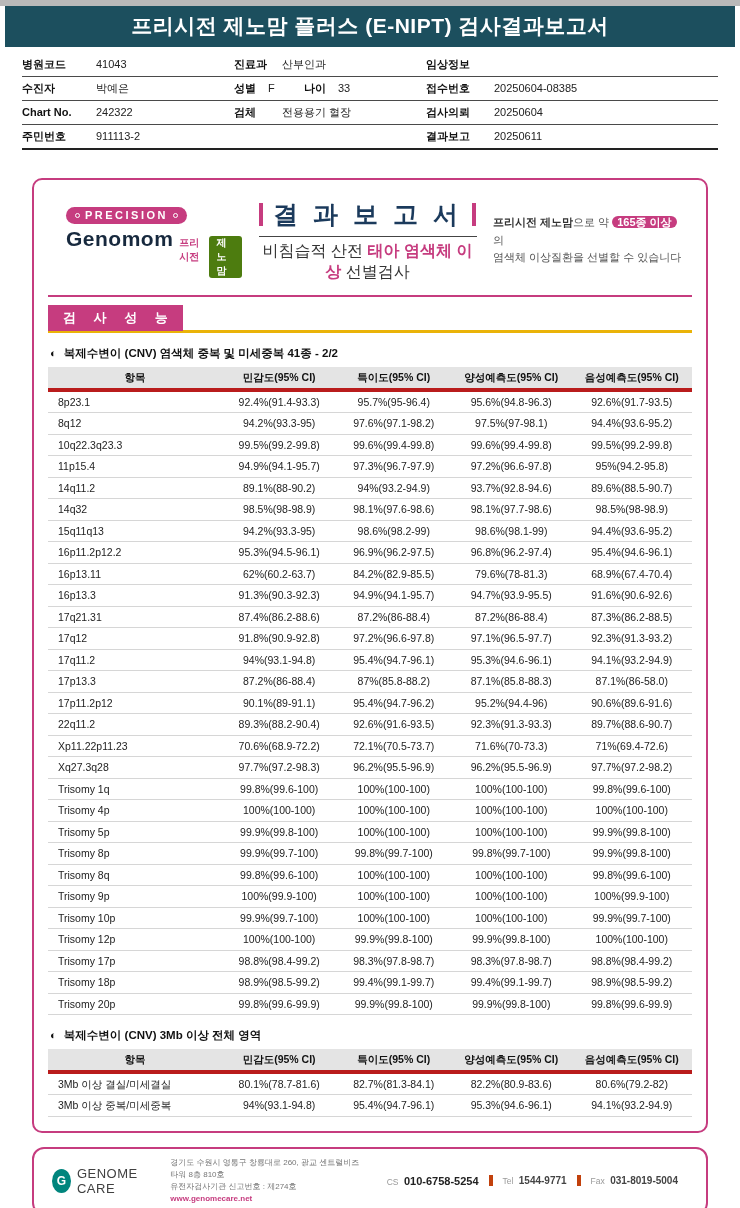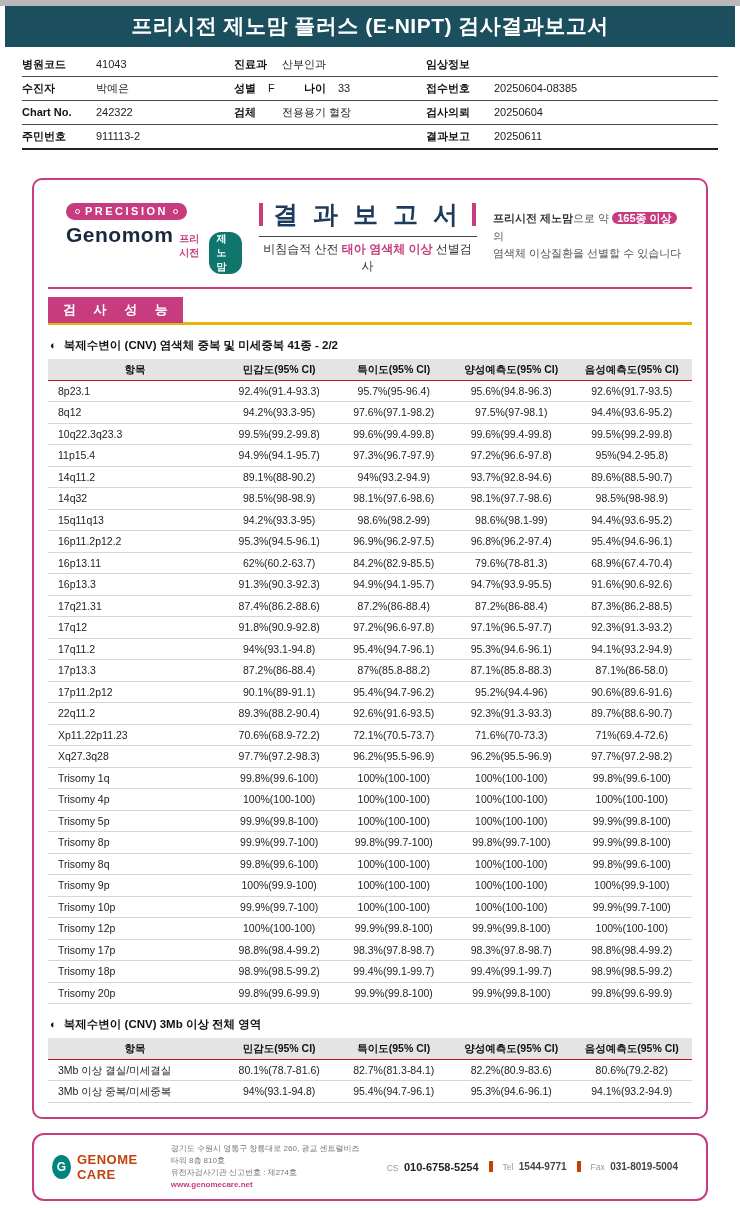--- a/index.html
+++ b/index.html
@@ -66,29 +66,29 @@
     border-radius:9px;
     font-size:11px; font-weight:bold; letter-spacing:2.5px;
     padding:2.5px 9px;
     display:inline-flex; align-items:center; gap:5px;
     width:fit-content;
   }
   .pdot { width:5px; height:5px; border:1px solid #fff; border-radius:50%; display:inline-block; }
   .brandrow { display:flex; align-items:baseline; gap:6px; margin-top:3px; }
   .genomom { font-size:21px; font-weight:800; color:#17293e; letter-spacing:0.5px; }
   .kr1 { color:#c63c7f; font-weight:bold; font-size:10px; }
-  .kr2 { background:#0f766e; color:#fff; font-weight:bold; font-size:10px; padding:0 8px; border-radius:12px; }
+  .kr2 { background:#4d7c0f; color:#fff; font-weight:bold; font-size:10px; padding:0 8px; border-radius:3px; }
   .title-block { flex:1; text-align:center; }
   .title-row { display:flex; align-items:center; justify-content:center; gap:10px; }
   .tbar { width:4px; height:23px; background:#c63c7f; display:inline-block; }
   .main-title { font-size:25px; font-weight:800; color:#1b3a5c; letter-spacing:4px; }
   .title-sub {
     border-top:1.5px solid #444;
     margin:5px auto 0 auto; padding-top:4px;
-    width:218px; font-size:12px; color:#333;
+    width:218px; font-size:16px; color:#333;
   }
   .title-sub .hl { color:#c63c7f; font-weight:bold; }
   .note-block { width:195px; font-size:11px; color:#555; line-height:1.6; padding-right:4px; }
   .note-bold { color:#333; font-weight:bold; }
   .badge165 { background:#c63c7f; color:#fff; border-radius:7px; padding:0 5px; font-weight:bold; }
   
   .section-row { margin-top:8px; border-bottom:3px solid #eab308; }
   .section-label {
     display:inline-block;
     background:#c63c7f; color:#fff;
@@ -99,21 +99,21 @@
   }
   
   .caption { margin:13px 0 6px 2px; font-size:11.5px; font-weight:bold; color:#111; }
   .cap-icon { margin-right:4px; font-size:11px; }
   
   table.perf-table { width:100%; border-collapse:collapse; }
   .perf-table th {
     background:#e4e4e4;
     font-size:10.5px; font-weight:bold; color:#111;
     padding:5px 2px;
-    border-bottom:1px solid #b91c1c;
+    border-bottom:4px solid #b91c1c;
     line-height:1;
   }
   .perf-table td {
     font-size:10.5px; color:#222;
     padding:5px 6px;
     border-bottom:1px solid #d6d6d6;
     text-align:center;
     line-height:1;
   }
   .perf-table td:first-child { text-align:left; padding-left:10px; }
@@ -126,21 +126,21 @@
     padding:8px 18px;
     display:flex; align-items:center; gap:12px;
   }
   .gc-logo { display:flex; align-items:center; gap:6px; }
   .gc-circle {
     width:24px; height:24px; border-radius:50%;
     background:#00857d; color:#fff;
     display:flex; align-items:center; justify-content:center;
     font-size:12px; font-weight:800;
   }
-  .gc-name { font-size:13px; font-weight:700; color:#c2410c; letter-spacing:0.5px; }
+  .gc-name { font-size:13px; font-weight:400; color:#404040; letter-spacing:0.5px; }
   .addr-block { font-size:8px; color:#777; line-height:1.5; }
   .website { color:#c63c7f; font-weight:bold; }
   .contacts { margin-left:auto; display:flex; align-items:center; gap:0; }
   .contact { padding:0 10px; font-size:8.5px; color:#999; border-left:4px solid #c2410c; white-space:nowrap; }
   .contact:first-child { border-left:none; }
   .cnum { color:#222; font-weight:bold; font-size:11px; margin-left:3px; }
   .cnum.sm { font-size:10px; color:#444; }
 </style>
 </head>
 <body>

